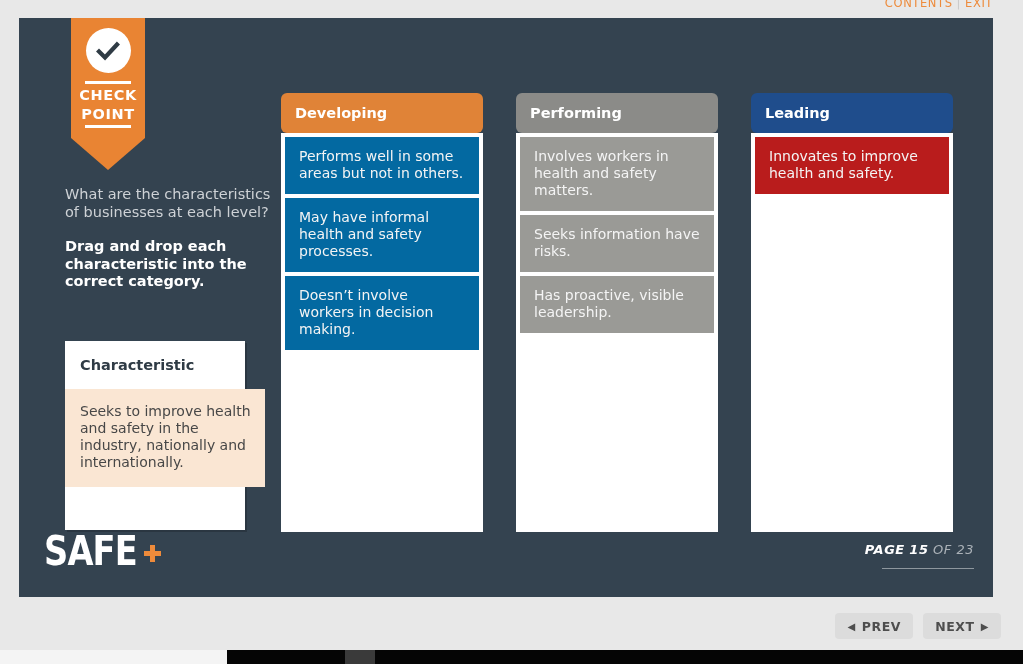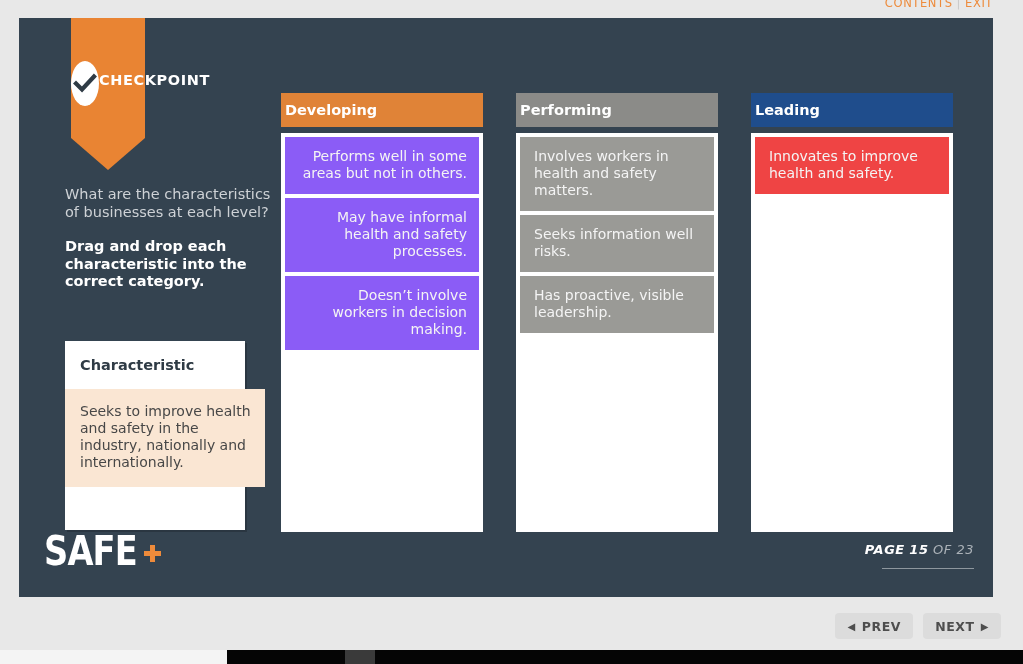--- a/index.html
+++ b/index.html
@@ -32,21 +32,21 @@
     background: #344350;
   }
 
   
   .ribbon {
     position: absolute; left: 52px; top: 0px; width: 74px;
   }
   .ribbon-body {
     width: 74px; height: 120px; background: #e98433;
     position: relative;
-    display: flex; flex-direction: row; align-items: center;
+    display: flex; flex-direction: column; align-items: center;
   }
   .ribbon-circle {
     width: 45px; height: 45px; border-radius: 50%;
     background: #ffffff; margin-top: 10px;
     display: flex; align-items: center; justify-content: center;
   }
   .ribbon-circle svg { display: block; }
   .rule {
     width: 46px; height: 3px; background: #ffffff; margin: 0 auto;
   }
@@ -93,48 +93,48 @@
     background: #fae6d3;
     color: #474747; font-size: 14px; line-height: 17px;
     padding: 14px 14px 16px 15px;
   }
 
   
   .col {
     position: absolute; top: 75px; width: 202px; height: 439px;
   }
   .col-head {
-    height: 34px; display: flex; align-items: center;
-    padding-left: 4px;
-    color: #ffffff; font-weight: bold; font-size: 14.5px;
+    height: 40px; display: flex; align-items: center;
+    padding-left: 14px;
+    color: #ffffff; font-weight: bold; font-size: 14.5px; border-radius: 6px;
   }
   .col-drop {
     position: absolute; left: 0; right: 0; top: 40px; bottom: 0;
     background: #ffffff; padding: 4px;
   }
   .chip {
     color: #f4f4f4; font-size: 14px; line-height: 17px;
     padding: 11px 12px 12px 14px;
     margin-bottom: 4px;
   }
 
   
   #col-developing { left: 262px; }
   #col-developing .col-head { background: #e08337; }
-  #col-developing .chip { background: #8b5cf6; text-align: right; }
+  #col-developing .chip { background: #0369a1; }
 
   
   #col-performing { left: 497px; }
   #col-performing .col-head { background: #8b8b88; }
   #col-performing .chip { background: #9a9a96; }
 
   
   #col-leading { left: 732px; }
   #col-leading .col-head { background: #1f4d8c; }
-  #col-leading .chip { background: #ef4444; }
+  #col-leading .chip { background: #b91c1c; }
 
   
   .logo {
     position: absolute; left: 25px; top: 513px;
     display: flex; align-items: center;
   }
   .logo .word {
     font-family: "DejaVu Sans", "Liberation Sans", sans-serif;
     font-weight: bold; font-size: 41px; color: #ffffff;
     letter-spacing: -1px; line-height: 41px;
@@ -229,21 +229,21 @@
         <div class="chip">Performs well in some areas but not in others.</div>
         <div class="chip">May have informal health and safety processes.</div>
         <div class="chip">Doesn’t involve workers in decision making.</div>
       </div>
     </div>
 
     <div class="col" id="col-performing">
       <div class="col-head">Performing</div>
       <div class="col-drop">
         <div class="chip">Involves workers in health and safety matters.</div>
-        <div class="chip">Seeks information well risks.</div>
+        <div class="chip">Seeks information have risks.</div>
         <div class="chip">Has proactive, visible leadership.</div>
       </div>
     </div>
 
     <div class="col" id="col-leading">
       <div class="col-head">Leading</div>
       <div class="col-drop">
         <div class="chip">Innovates to improve health and safety.</div>
       </div>
     </div>

